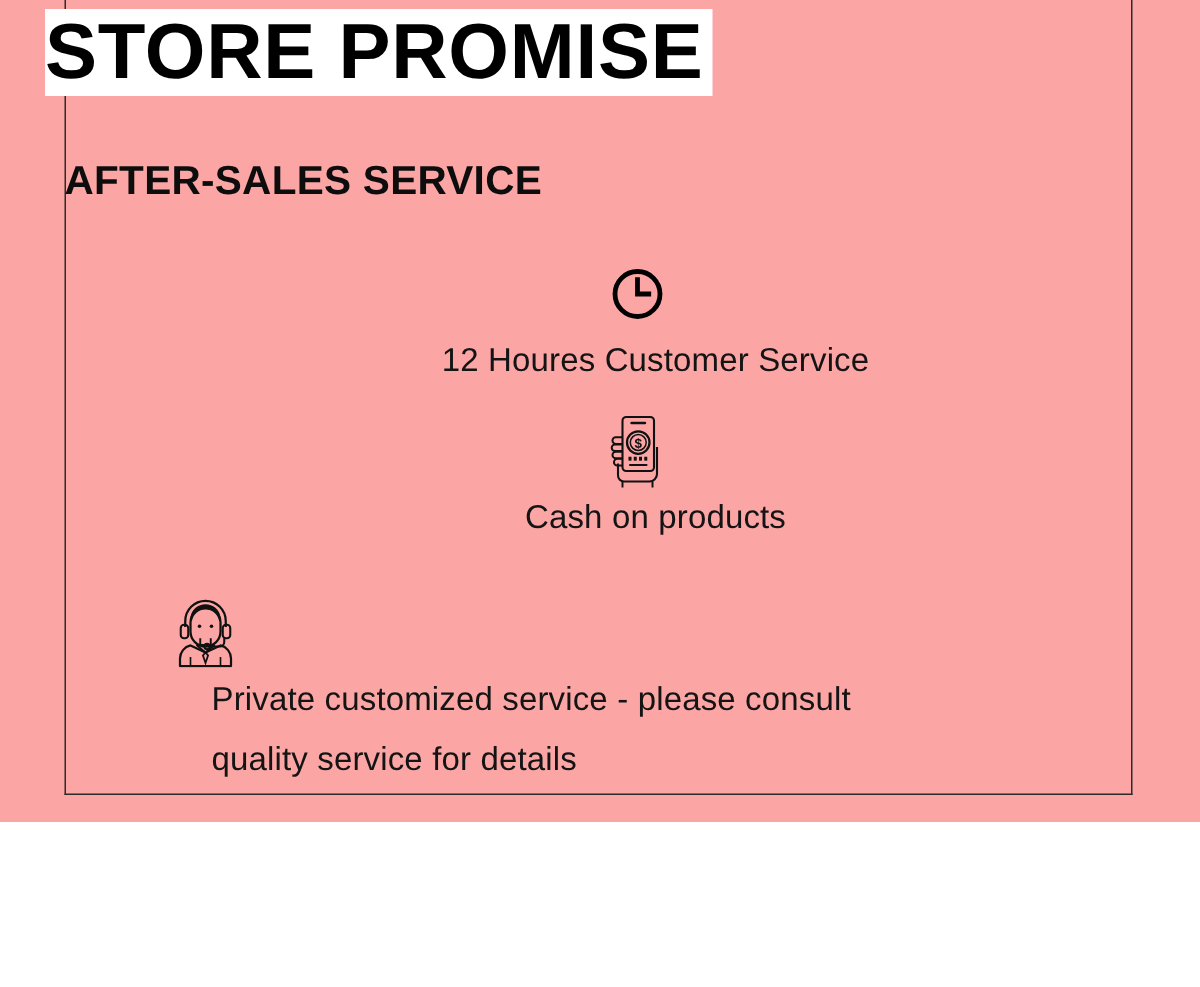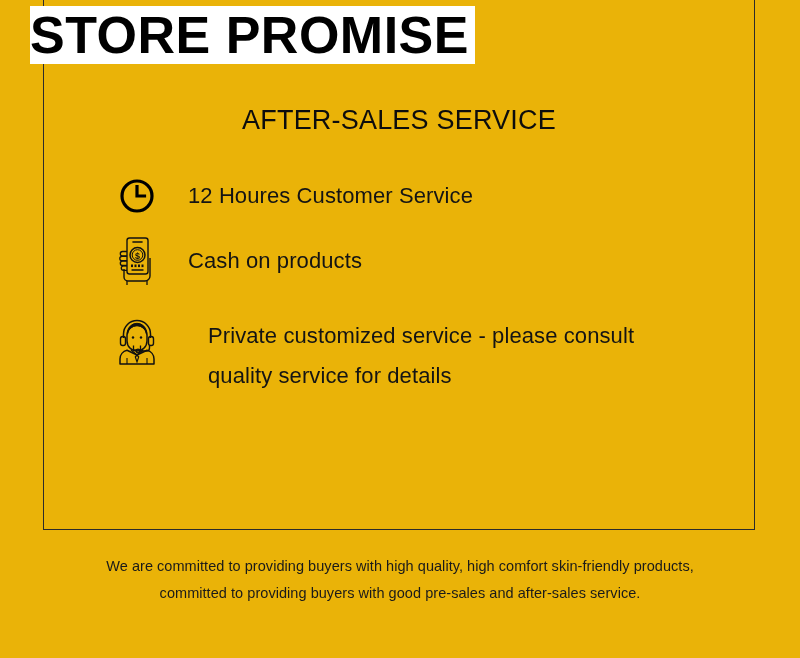--- a/index.html
+++ b/index.html
@@ -12,22 +12,22 @@
     height: 658px;
     overflow: hidden;
     font-family: "Liberation Sans", sans-serif;
     color: #111111;
     -webkit-font-smoothing: antialiased;
   }
 
   .page {
     position: relative;
     width: 800px;
-    height: 658px;
-    background: #eab308;
+    height: 548px;
+    background: #fca5a5;
   }
 
   
   .promise-panel {
     position: absolute;
     left: 43px;
     top: 0px;
     width: 712px;
     height: 530px;
     border: 1.5px solid #2b2b2b;
@@ -52,42 +52,43 @@
     white-space: nowrap;
     z-index: 3;
   }
 
   
   .section-title {
     position: absolute;
     left: 43px;
     top: 103px;
     width: 712px;
-    text-align: center;
+    text-align: left;
     font-size: 27px;
     line-height: 34px;
-    font-weight: 400;
+    font-weight: 700;
     letter-spacing: 0.2px;
     color: #0d0d0d;
     z-index: 2;
   }
 
   
   .promise-list {
     position: absolute;
     left: 110px;
     top: 172px;
     width: 630px;
     z-index: 2;
   }
 
   .promise-row {
     display: flex;
     align-items: center;
     margin-bottom: 17px;
+    flex-direction: column;
   }
   .promise-row.row-cash    { margin-bottom: 14px; }
   .promise-row.row-support { margin-bottom: 0; align-items: flex-start; }
 
   .promise-icon {
     flex: 0 0 auto;
     width: 54px;
     height: 48px;
     display: flex;
     align-items: center;
@@ -99,21 +100,21 @@
 
   .promise-text {
     font-size: 22px;
     line-height: 40px;
     font-weight: 400;
     color: #141414;
     letter-spacing: 0.1px;
     margin-left: 24px;
   }
   .row-support .promise-text {
-    margin-left: 44px;
+    margin-left: 31px;
     line-height: 40px;
   }
   .promise-text .line2 { display: block; }
 
   
   .footer-note {
     position: absolute;
     left: 60px;
     top: 553px;
     width: 680px;
@@ -213,18 +214,14 @@
         </svg>
       </span>
       <span class="promise-text">
         <span class="line1">Private customized service - please consult</span>
         <span class="line2">quality service for details</span>
       </span>
     </div>
 
   </div>
 
-  <div class="footer-note">
-    <span class="fline">We are committed to providing buyers with high quality, high comfort skin-friendly products,</span>
-    <span class="fline">committed to providing buyers with good pre-sales and after-sales service.</span>
-  </div>
 
 </div>
 
 </body></html>

